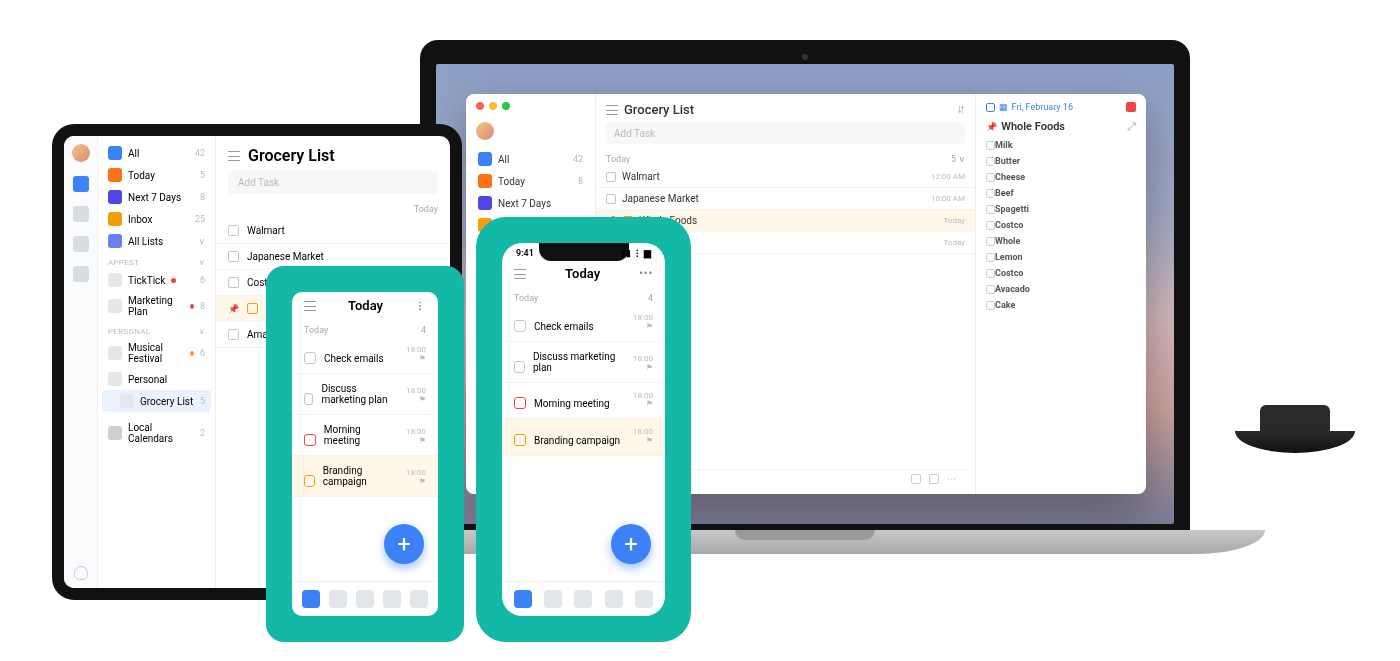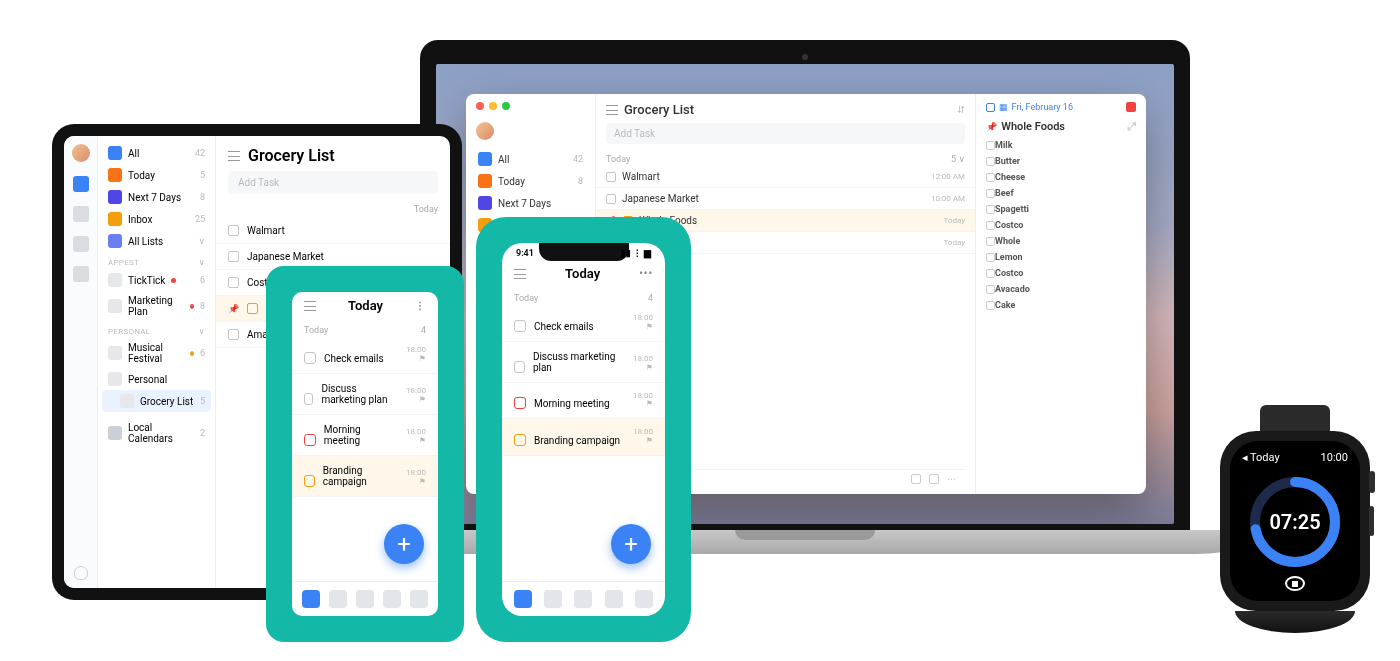--- a/index.html
+++ b/index.html
@@ -480,32 +480,14 @@
       <span class="tab-ico"></span>
       <span class="tab-ico"></span>
       <span class="tab-ico"></span>
       <span class="tab-ico"></span>
     </div>
   </div>
 </div>
 
 <div class="watch">
   <div class="watch-band-top"></div>
-  <div class="watch-case">
-    <div class="watch-crown"></div>
-    <div class="watch-btn"></div>
-    <div class="watch-screen">
-      <div class="watch-top">
-        <span>◂ Today</span>
-        <span>10:00</span>
-      </div>
-      <div class="watch-ring">
-        <svg width="100" height="100">
-          <circle cx="50" cy="50" r="40" stroke="#1e2a4a" stroke-width="10" fill="none"></circle>
-          <circle cx="50" cy="50" r="40" stroke="#3b82f6" stroke-width="10" fill="none" stroke-dasharray="251" stroke-dashoffset="70" stroke-linecap="round"></circle>
-        </svg>
-        <div class="watch-time">07:25</div>
-      </div>
-      <div class="watch-stop"></div>
-    </div>
-  </div>
   <div class="watch-band-bot"></div>
 </div>
 
 </body></html>

